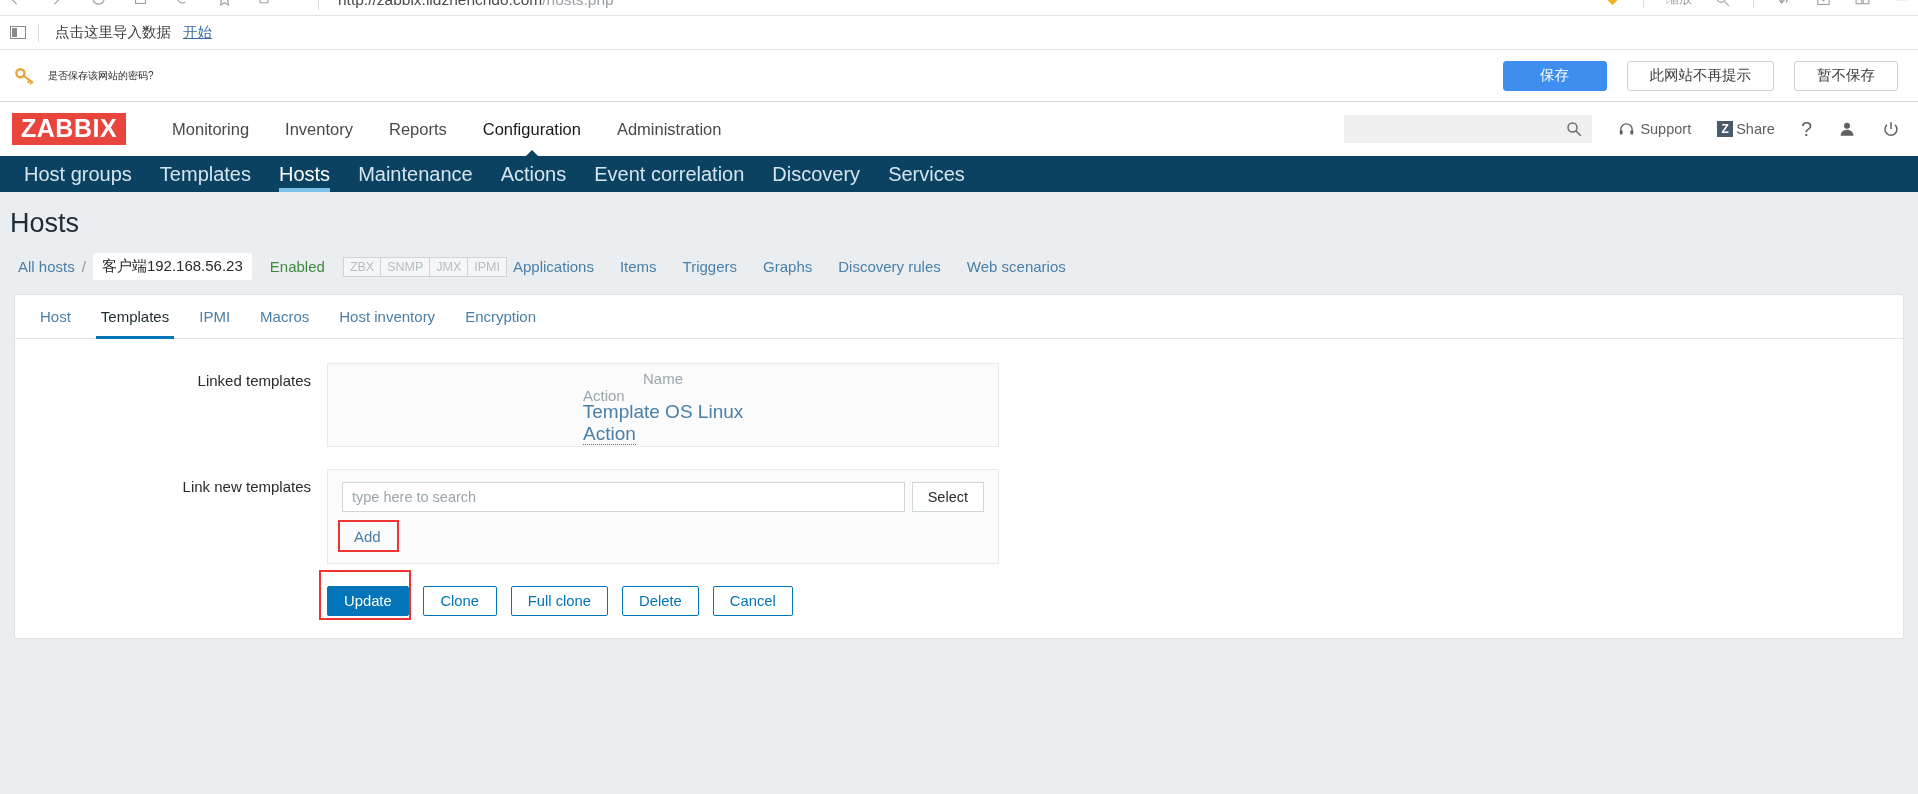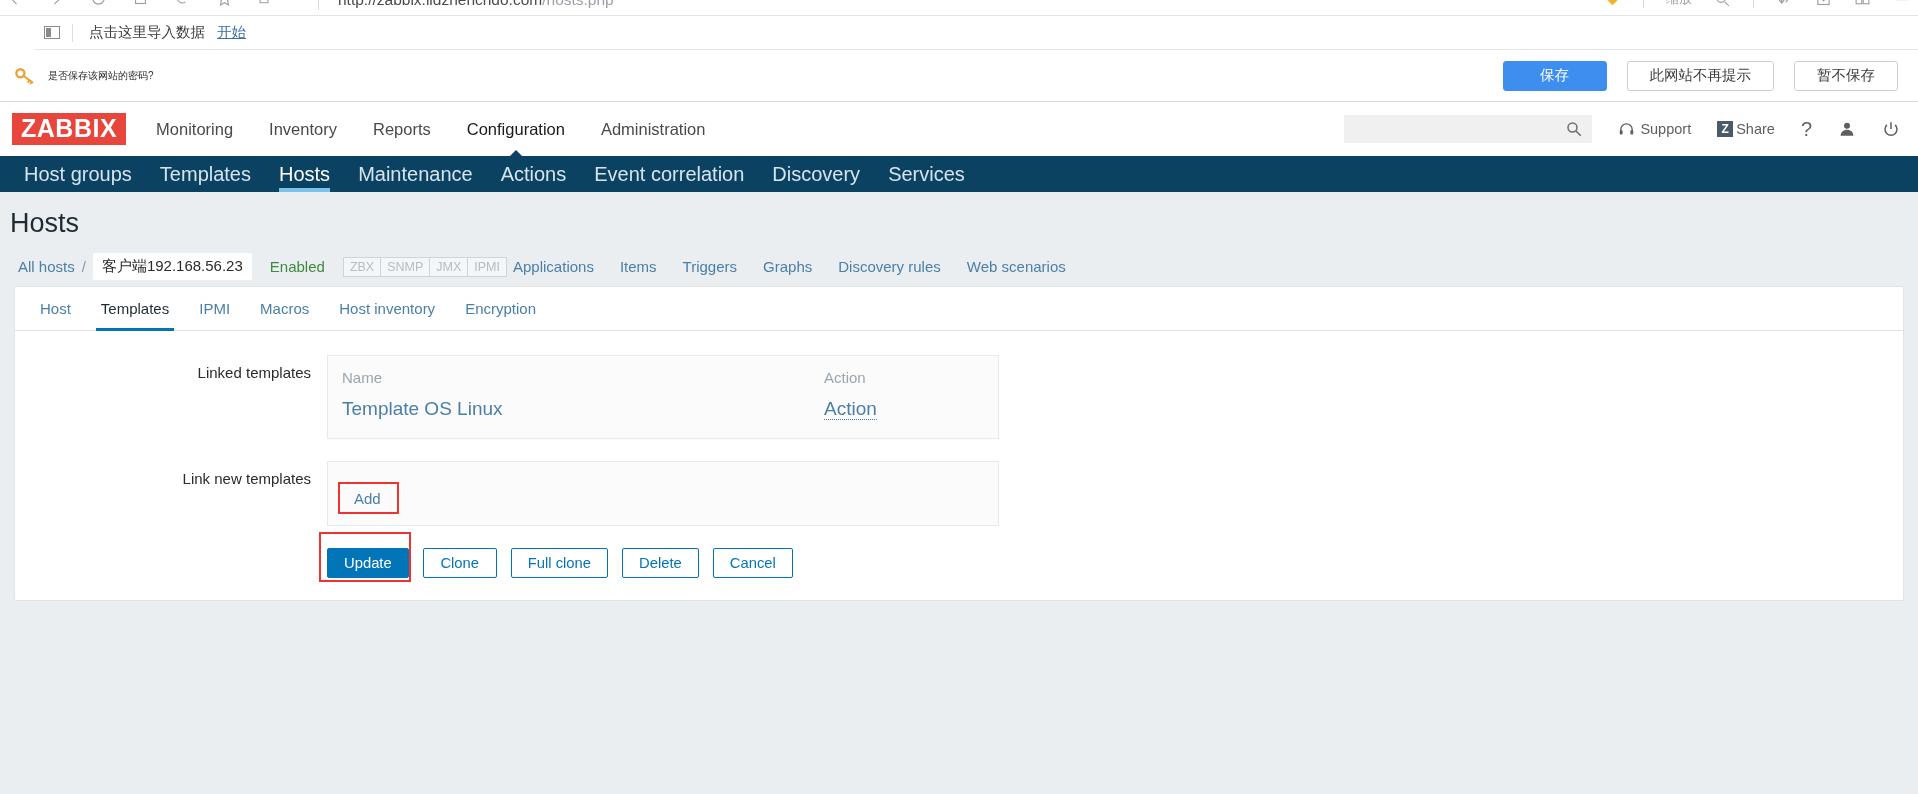--- a/index.html
+++ b/index.html
@@ -44,21 +44,20 @@
   .tiny-label { font-size: 13px; color:#9aa0a6; }
 
   
   .import-bar {
     height: 34px;
     display: flex; align-items: center;
     padding-left: 10px;
     background: #ffffff;
     border-bottom: 1px solid #e8e8e8;
     font-size: 14.5px;
-    margin-left: 34px;
   }
   .import-box {
     width: 16px; height: 13px;
     border: 1.6px solid #8a8a8a;
     margin-right: 12px; position: relative; flex: none;
   }
   .import-box:after {
     content:''; position:absolute; left:1px; top:1px;
     width:5px; height:9px; background:#8a8a8a;
   }
@@ -98,21 +97,21 @@
     position: relative;
   }
   .zbx-logo {
     background: #e8453c;
     color: #ffffff;
     font-size: 25px;
     font-weight: bold;
     letter-spacing: 0.5px;
     padding: 3px 9px 4px 9px;
     line-height: 1;
-    margin-right: 12px;
+    margin-right: 28px;
     font-family: "Liberation Sans", sans-serif;
   }
   .zbx-nav { display: flex; align-items: center; height: 100%; }
   .zbx-nav-item {
     font-size: 16.5px;
     color: #4a4a4a;
     padding: 0 18px;
     height: 100%;
     display: flex; align-items: center;
     cursor: pointer;
@@ -185,21 +184,21 @@
   }
 
   
   .page { background: #ebeef1; height: calc(794px - 16px - 34px - 52px - 54px - 36px); padding: 0; }
   .page-title {
     font-size: 27px; color: #1f2c33; font-weight: normal;
     padding: 16px 0 14px 10px; margin: 0;
   }
   .crumb-row {
     display: flex; align-items: center;
-    padding: 0 0 6px 18px;
+    padding: 0 0 14px 18px;
     font-size: 15px;
     flex-wrap: nowrap;
   }
   .crumb-link { color: #4a7fa8; cursor: pointer; }
   .crumb-slash { color: #8a9aa5; margin: 0 7px; }
   .crumb-current {
     background: #ffffff; color: #2b2b2b;
     padding: 4px 9px; border-radius: 2px;
     margin-right: 18px;
   }
@@ -247,20 +246,21 @@
   }
   .tmpl-table {
     width: 672px;
     background: #fbfbfb;
     border: 1px solid #e6eaec;
     padding: 6px 14px 14px 14px;
   }
   .tmpl-head, .tmpl-rowline {
     display: flex; align-items: center;
     height: 31px;
+    flex-direction: column;
   }
   .tmpl-head .c1, .tmpl-rowline .c1 { flex: 1; }
   .tmpl-head .c2, .tmpl-rowline .c2 { width: 160px; }
   .tmpl-head { color: #9aa6ad; font-size: 15px; }
   .tmpl-rowline { font-size: 19px; }
   .tmpl-link { color: #4a7fa8; cursor: pointer; }
   .tmpl-action {
     color: #4a7fa8; cursor: pointer;
     border-bottom: 1px dotted #4a7fa8;
   }
@@ -522,20 +522,24 @@
           <div class="tmpl-rowline">
             <div class="c1"><span class="tmpl-link">Template OS Linux</span></div>
             <div class="c2"><span class="tmpl-action">Action</span></div>
           </div>
         </div>
       </div>
 
       <div class="form-row" style="margin-top:22px;">
         <div class="form-label">Link new templates</div>
         <div class="link-new-box">
+          <div class="search-line">
+            <input class="ms-input" type="text" placeholder="type here to search" style="">
+            <button class="select-btn">Select</button>
+          </div>
           <div class="add-wrap">
             <span class="add-link">Add</span>
             <span class="hl-box" style="left:-4px; top:-4px; right:-6px; bottom:-3px;"></span>
           </div>
         </div>
       </div>
 
       <div class="btn-row">
         <span class="hl-box" style="left:304px; top:-16px; width:92px; height:50px;"></span>
         <button class="zbtn primary">Update</button>

